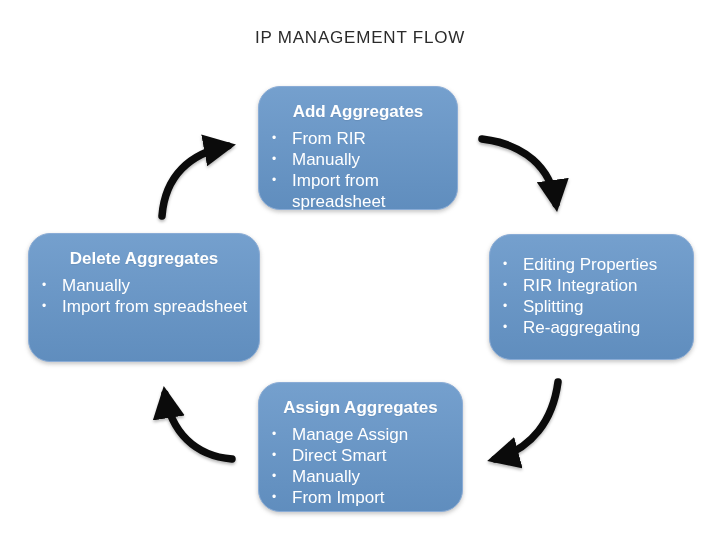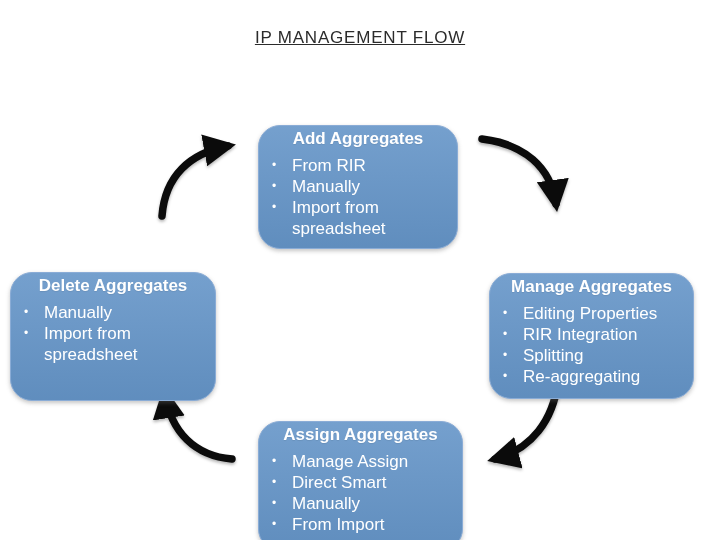--- a/index.html
+++ b/index.html
@@ -13,56 +13,54 @@
   html,body{margin:0;padding:0;}
   body{
     width:720px;height:540px;position:relative;overflow:hidden;
     background:var(--background);
     font-family:"Liberation Sans","DejaVu Sans",sans-serif;
   }
   .page-title{
     position:absolute;top:28px;left:0;width:720px;
     text-align:center;font-size:17px;letter-spacing:0.8px;
     color:var(--title-text);
-    text-decoration:underline;
   }
   .arrows{
     position:absolute;top:0;left:0;width:720px;height:540px;
     pointer-events:none;
     filter:drop-shadow(0px 2px 1.5px rgba(90,90,90,0.45));
   }
   .arrows path.flow-arrow{
     fill:none;stroke:var(--arrow);stroke-width:7.5;stroke-linecap:round;
   }
   .arrows .head{fill:var(--arrow);}
   .flow-box{
     position:absolute;box-sizing:border-box;
     border-radius:22px;
     background:linear-gradient(180deg,rgba(255,255,255,0.10) 0%,rgba(0,0,0,0.05) 100%),var(--box-fill);
     border:1px solid var(--box-border);
     box-shadow:0 2px 4px rgba(110,110,110,0.40);
     color:var(--box-text);
-    padding-top:2px;
-    margin-top:39px;
+    padding-top:14px;
   }
   .box-title{
     text-align:center;font-size:17px;font-weight:bold;line-height:22px;
     text-shadow:0 1px 1px rgba(0,0,0,0.08);
   }
   .box-list{list-style:none;margin:5px 0 0;padding:0;}
   .box-list li{display:flex;font-size:17px;line-height:21px;}
   .box-list li::before{
     content:"\2022";
     flex:0 0 33px;box-sizing:border-box;padding-left:13px;
     font-size:12px;
   }
   #box-add   {left:258px;top:86px; width:200px;height:124px;}
   #box-manage{left:489px;top:234px;width:205px;height:126px;}
   #box-assign{left:258px;top:382px;width:205px;height:130px;}
-  #box-delete{left:10px; top:233px;width:206px;height:129px;}
+  #box-delete{left:28px; top:233px;width:232px;height:129px;}
 </style>
 </head>
 <body>
 
 <div class="page-title">IP MANAGEMENT FLOW</div>
 
 <svg class="arrows" viewBox="0 0 720 540" xmlns="http://www.w3.org/2000/svg">
   <defs>
     <marker id="ah" viewBox="0 0 10 10" refX="7.5" refY="5" markerWidth="4.3" markerHeight="4.3" orient="auto">
       <path class="head" d="M0,0 L10,5 L0,10 Z"></path>
@@ -77,21 +75,20 @@
 <div class="flow-box" id="box-add">
   <div class="box-title">Add Aggregates</div>
   <ul class="box-list">
     <li>From RIR</li>
     <li>Manually</li>
     <li>Import from spreadsheet</li>
   </ul>
 </div>
 
 <div class="flow-box" id="box-manage">
-  <div class="box-title">Manage Aggregates</div>
   <ul class="box-list">
     <li>Editing Properties</li>
     <li>RIR Integration</li>
     <li>Splitting</li>
     <li>Re-aggregating</li>
   </ul>
 </div>
 
 <div class="flow-box" id="box-assign">
   <div class="box-title">Assign Aggregates</div>

